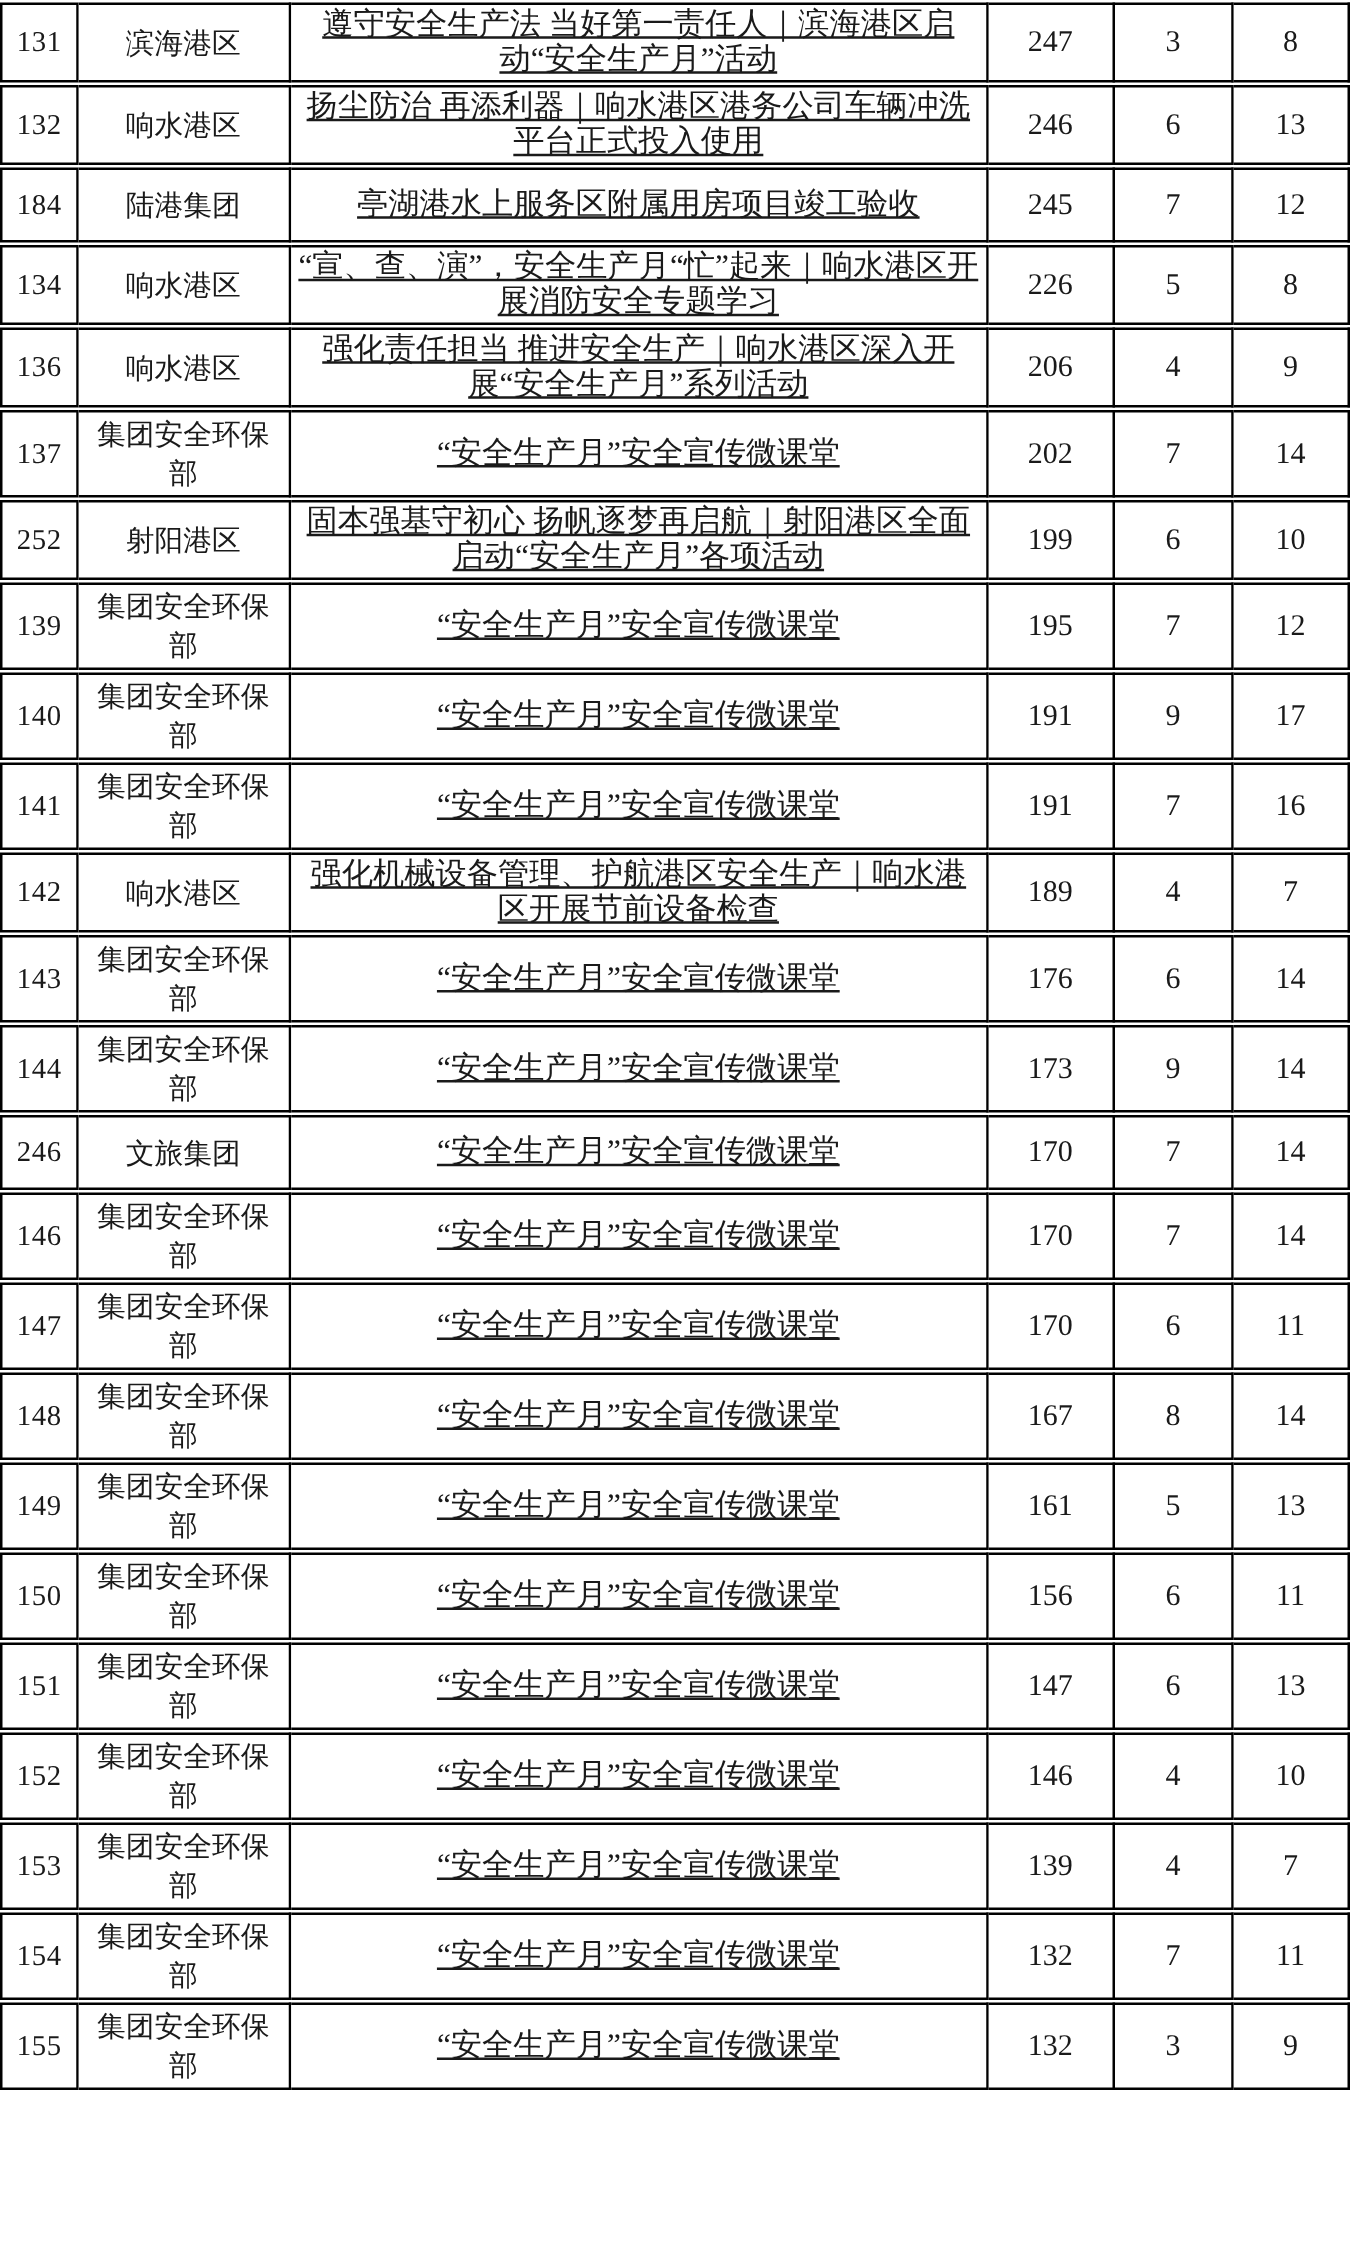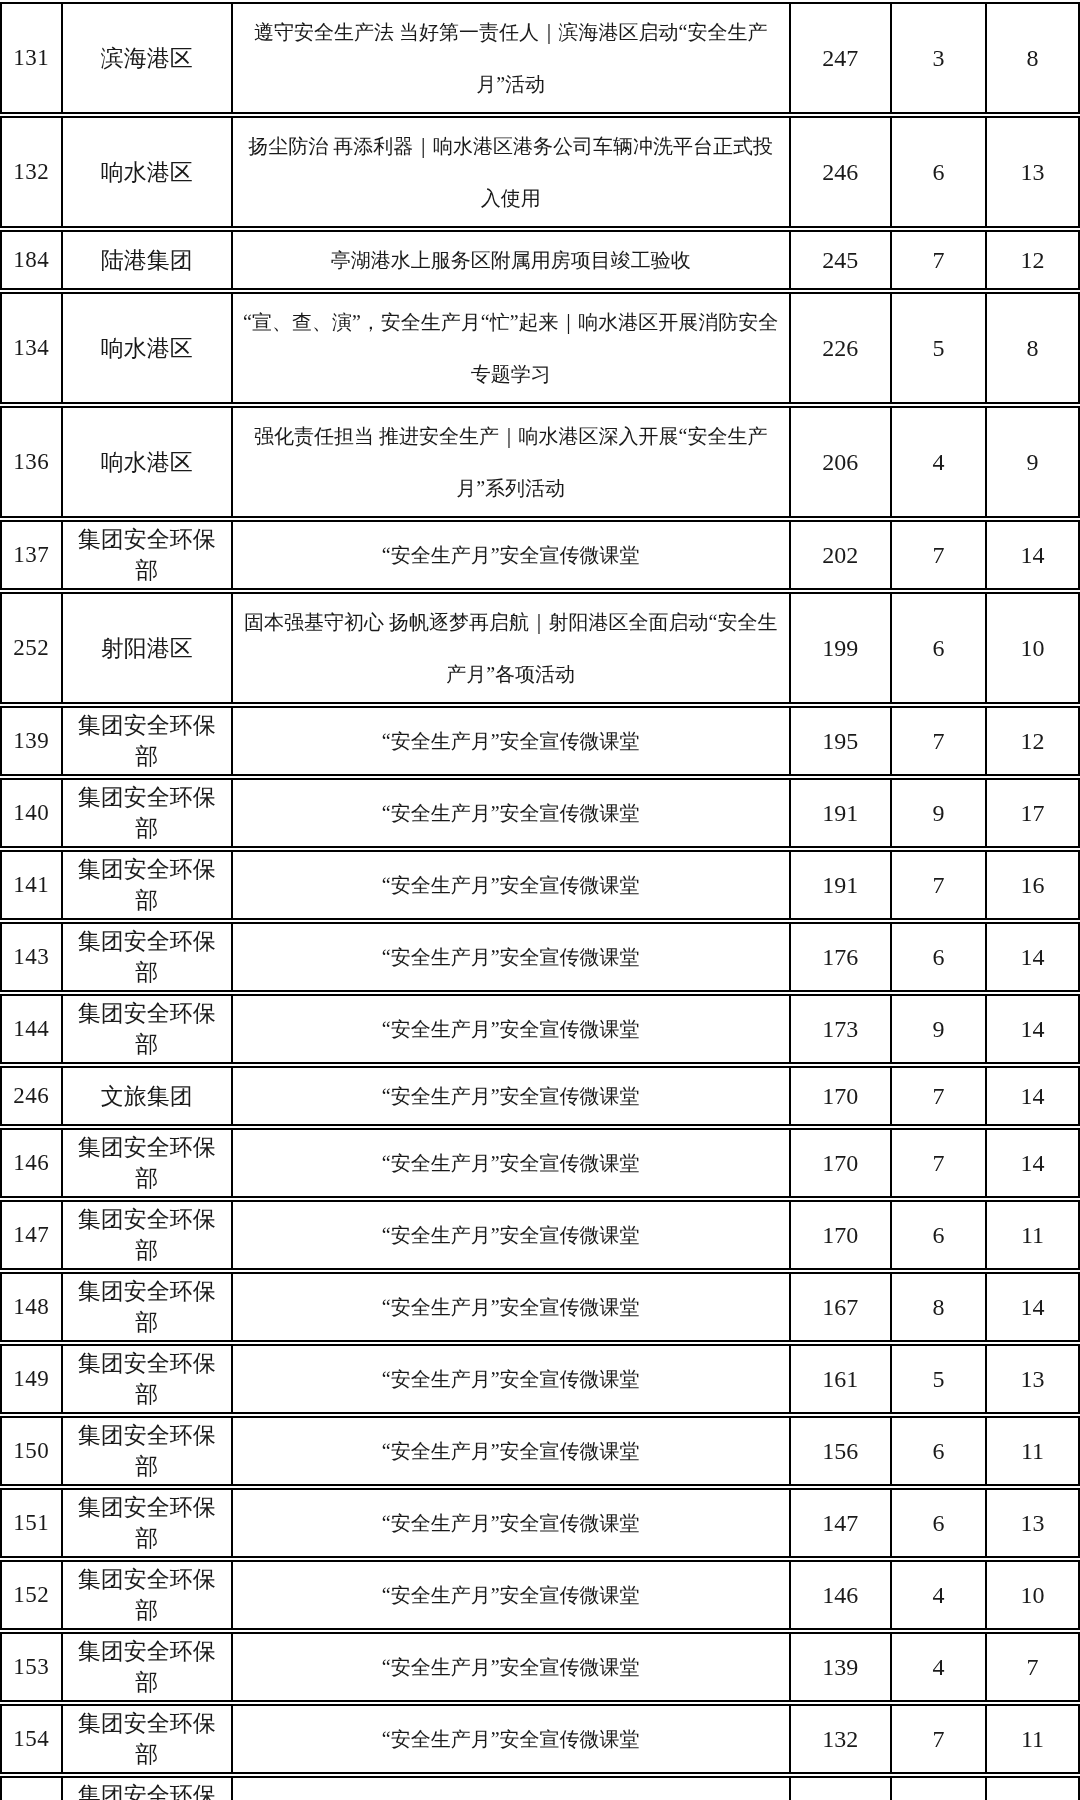--- a/index.html
+++ b/index.html
@@ -44,23 +44,24 @@
   col.c-n2    { width: 94px;  }
   col.c-n3    { width: 92px;  }
   td.cell-no {
     font-size: 23px;
     letter-spacing: 0.5px;
   }
   td.cell-dept {
     font-size: 23px;
   }
   td.cell-title {
-    font-size: 20px;
-    line-height: 52px;
+    font-size: 25px;
+    line-height: 28px;
     padding: 2px 10px;
+    text-decoration: underline;
   }
   td.cell-num {
     font-size: 24px;
   }
 </style>
 </head>
 <body>
 
 <table class="rank-table">
   <colgroup>
@@ -156,20 +157,28 @@
 
   <tr>
     <td class="cell-no">141</td>
     <td class="cell-dept">集团安全环保部</td>
     <td class="cell-title">“安全生产月”安全宣传微课堂</td>
     <td class="cell-num">191</td>
     <td class="cell-num">7</td>
     <td class="cell-num">16</td>
   </tr>
 
+  <tr>
+    <td class="cell-no">142</td>
+    <td class="cell-dept">响水港区</td>
+    <td class="cell-title">强化机械设备管理、护航港区安全生产｜响水港区开展节前设备检查</td>
+    <td class="cell-num">189</td>
+    <td class="cell-num">4</td>
+    <td class="cell-num">7</td>
+  </tr>
 
   <tr>
     <td class="cell-no">143</td>
     <td class="cell-dept">集团安全环保部</td>
     <td class="cell-title">“安全生产月”安全宣传微课堂</td>
     <td class="cell-num">176</td>
     <td class="cell-num">6</td>
     <td class="cell-num">14</td>
   </tr>
 

